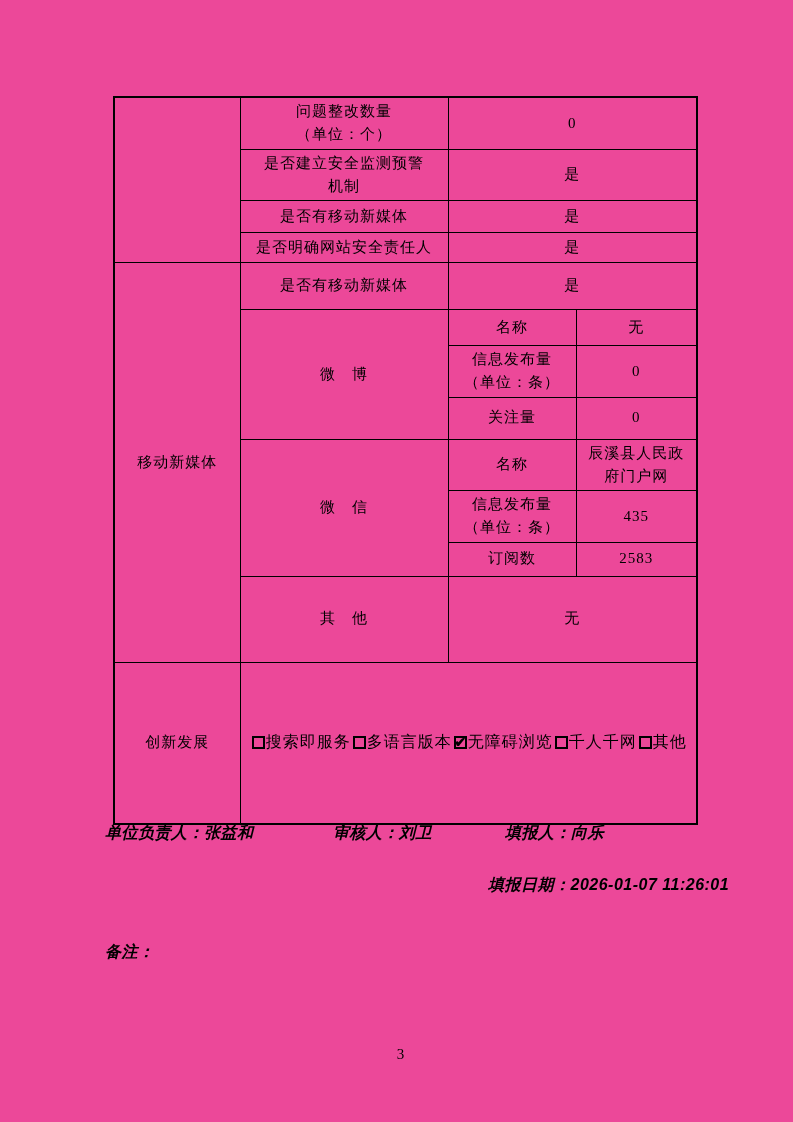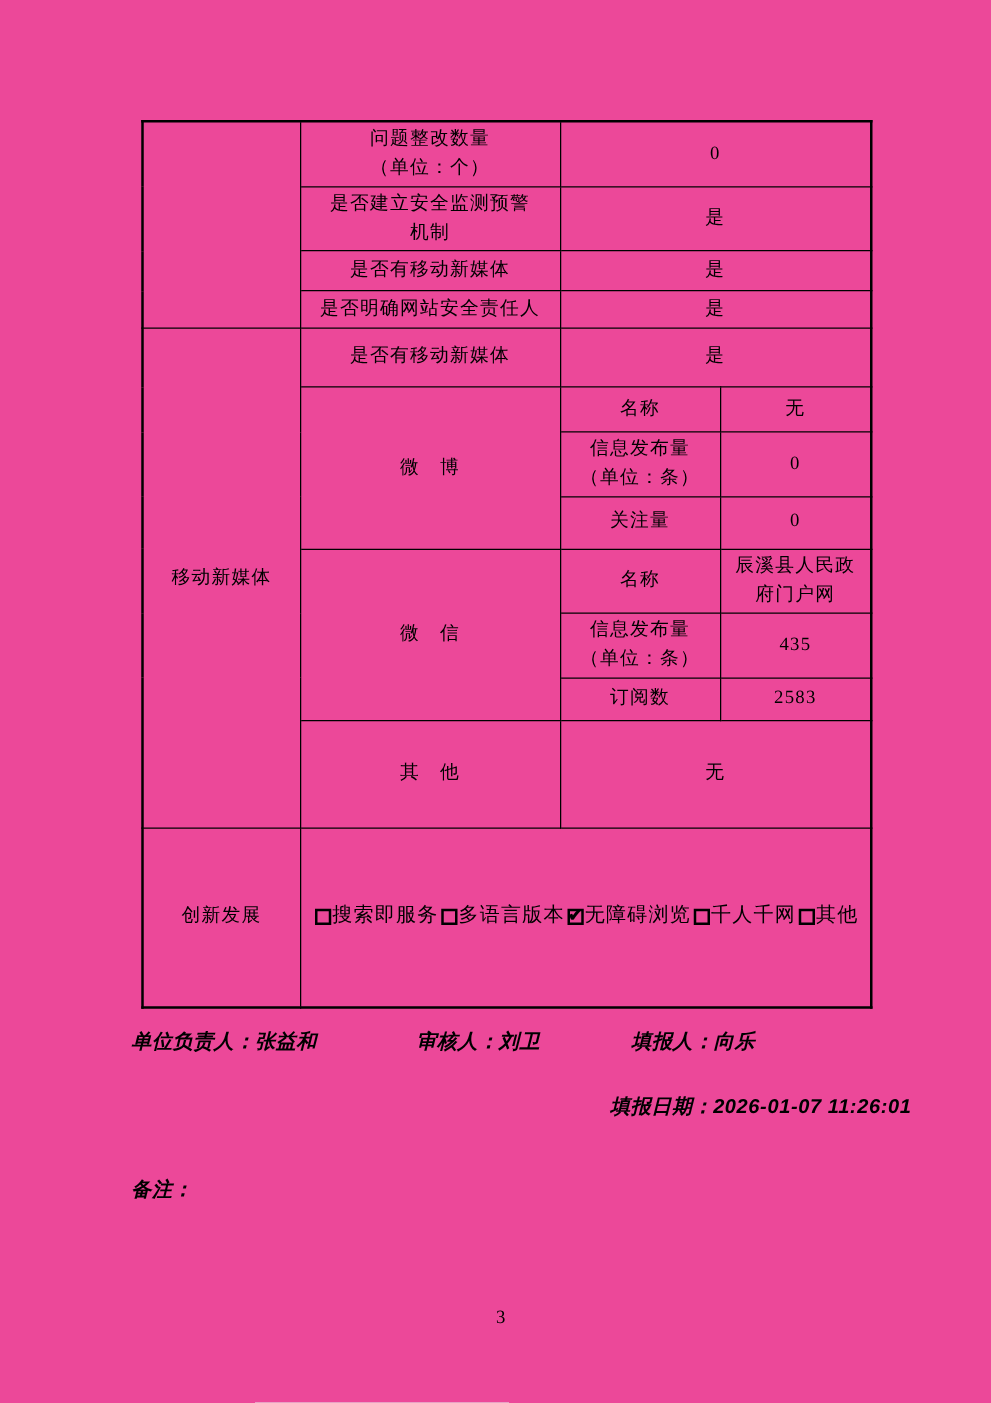--- a/index.html
+++ b/index.html
@@ -141,21 +141,21 @@
       <tr style="height:34px">
         <td>订阅数</td>
         <td>2583</td>
       </tr>
 
       <tr style="height:86px">
         <td>其　他</td>
         <td colspan="2">无</td>
       </tr>
 
-      <tr style="height:144px">
+      <tr style="height:162px">
         <td>创新发展</td>
         <td colspan="3">
           <div class="cb-row">
             <span class="cb-box"></span>
               <span>搜索即服务</span>
             <span class="cb-box"></span>
               <span>多语言版本</span>
             <span class="cb-box">✔</span>
               <span>无障碍浏览</span>
             <span class="cb-box"></span>

